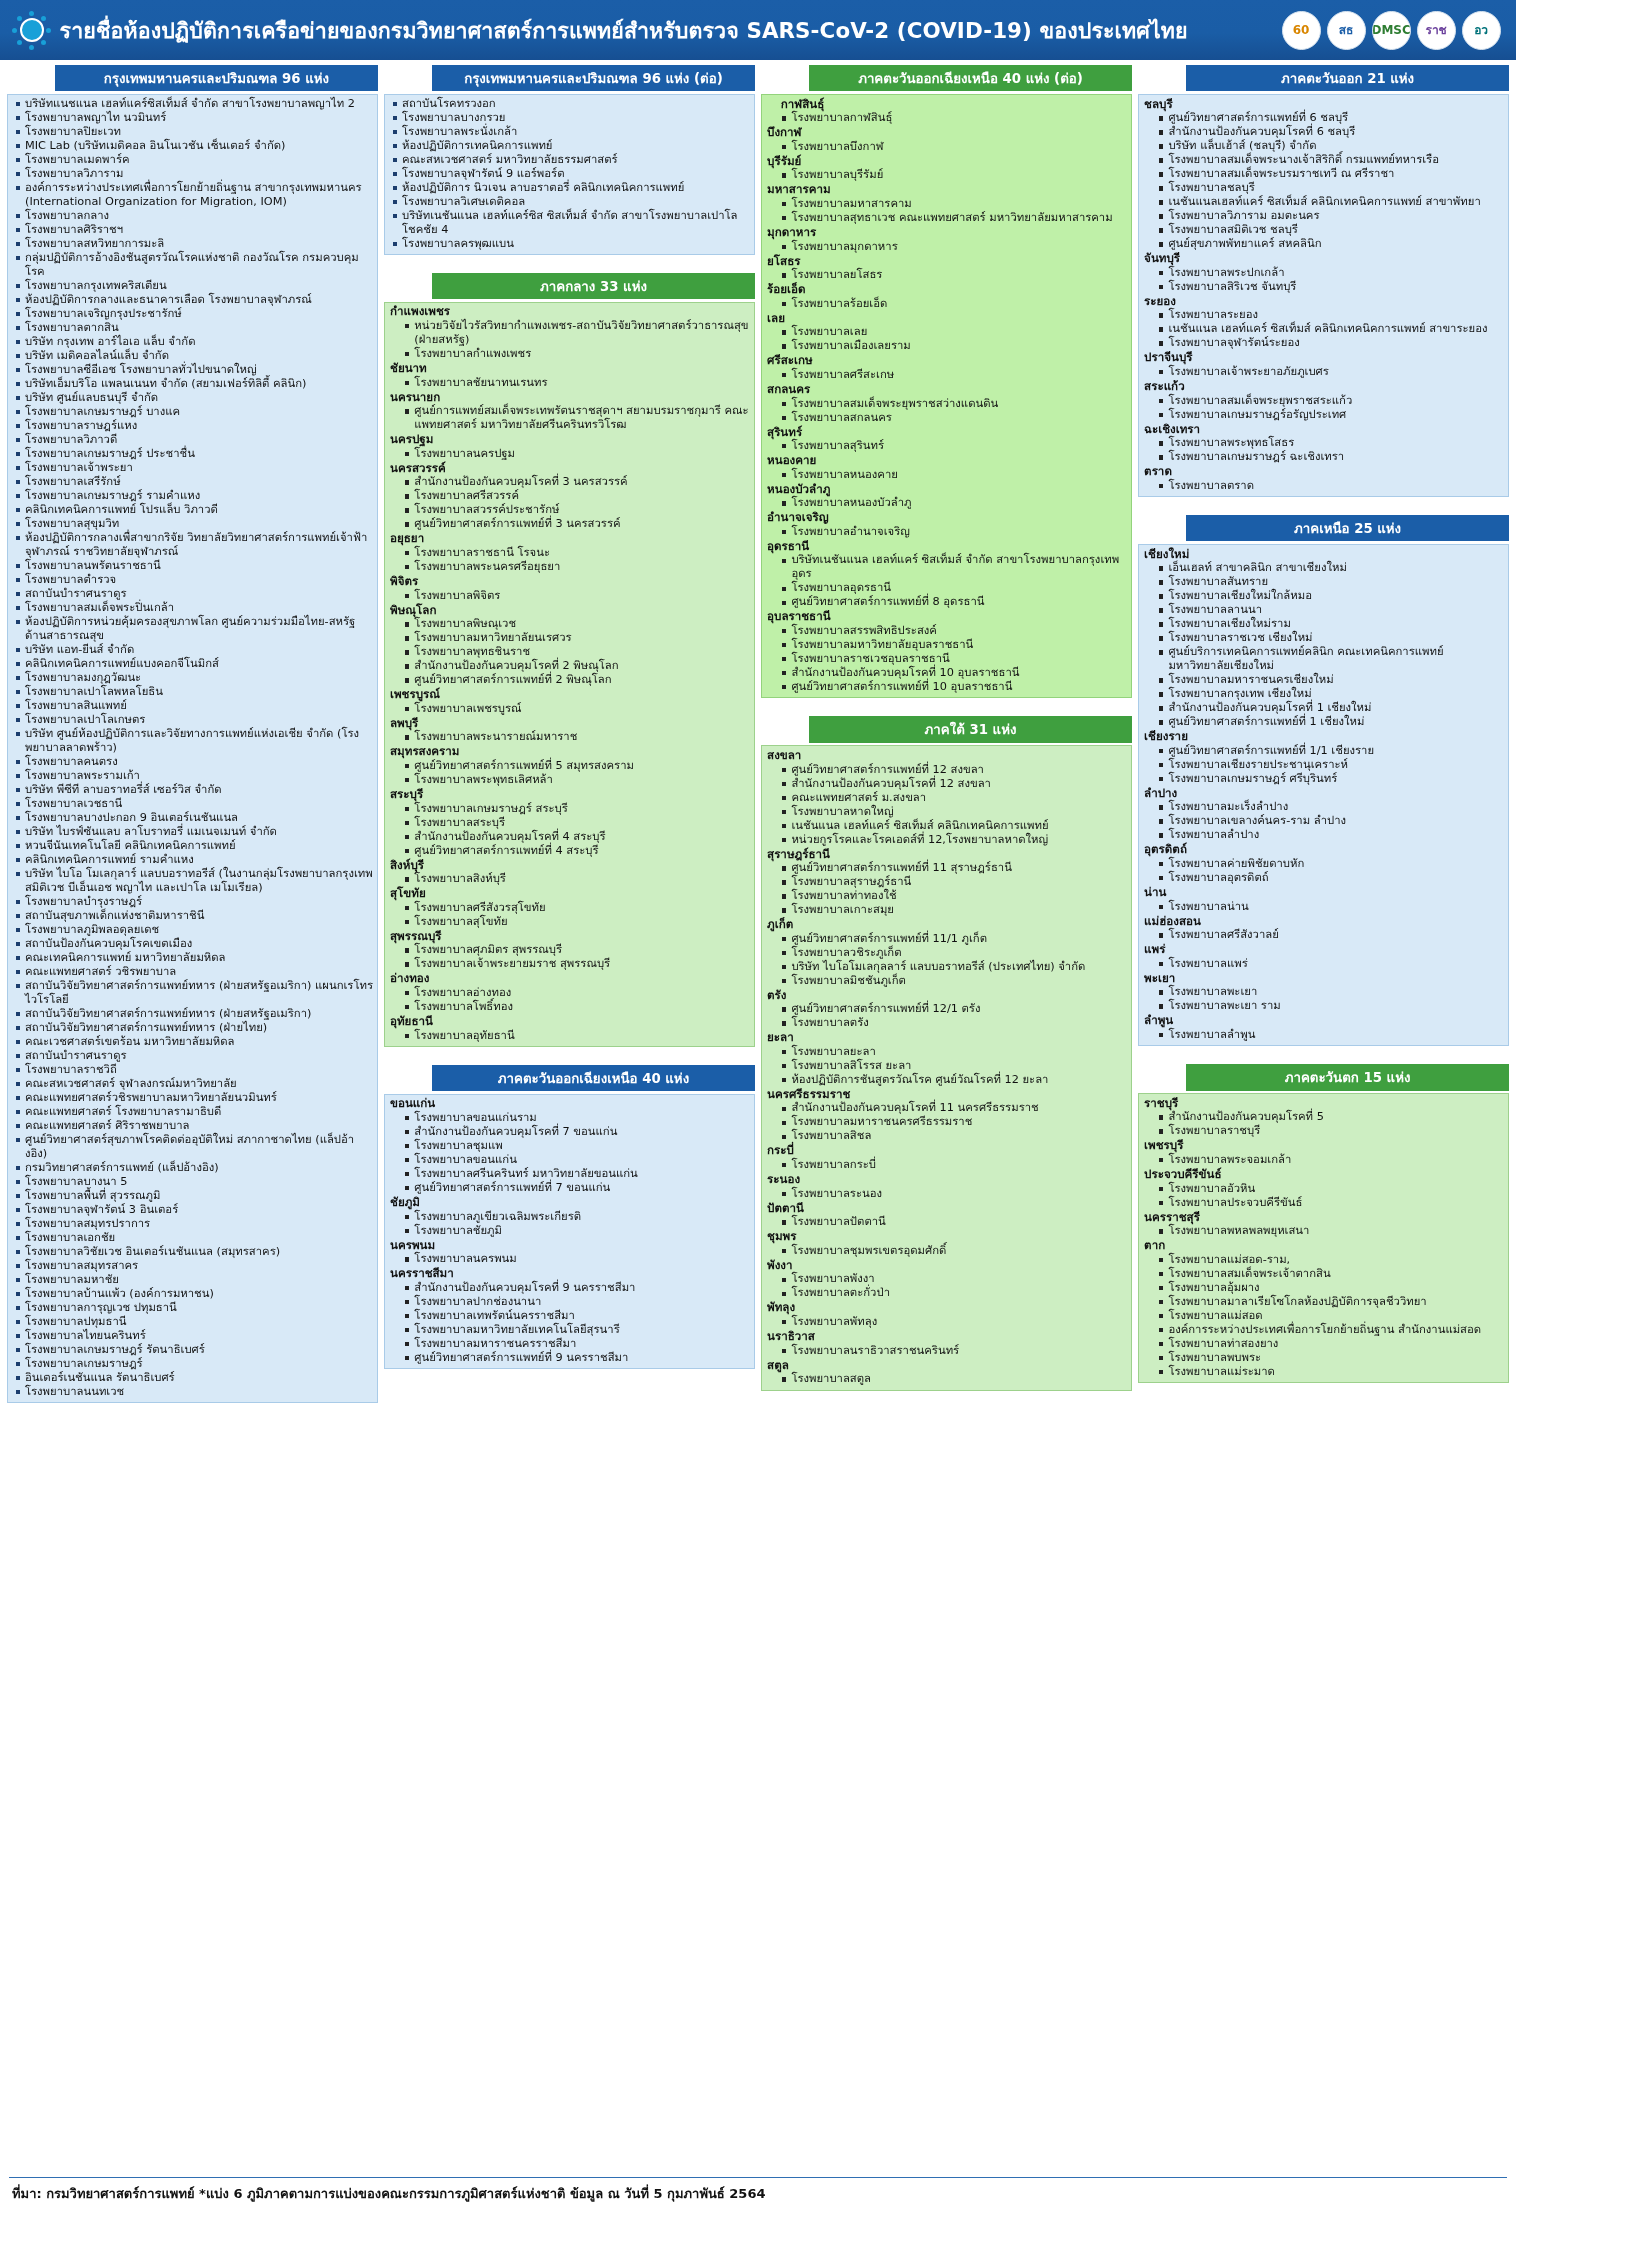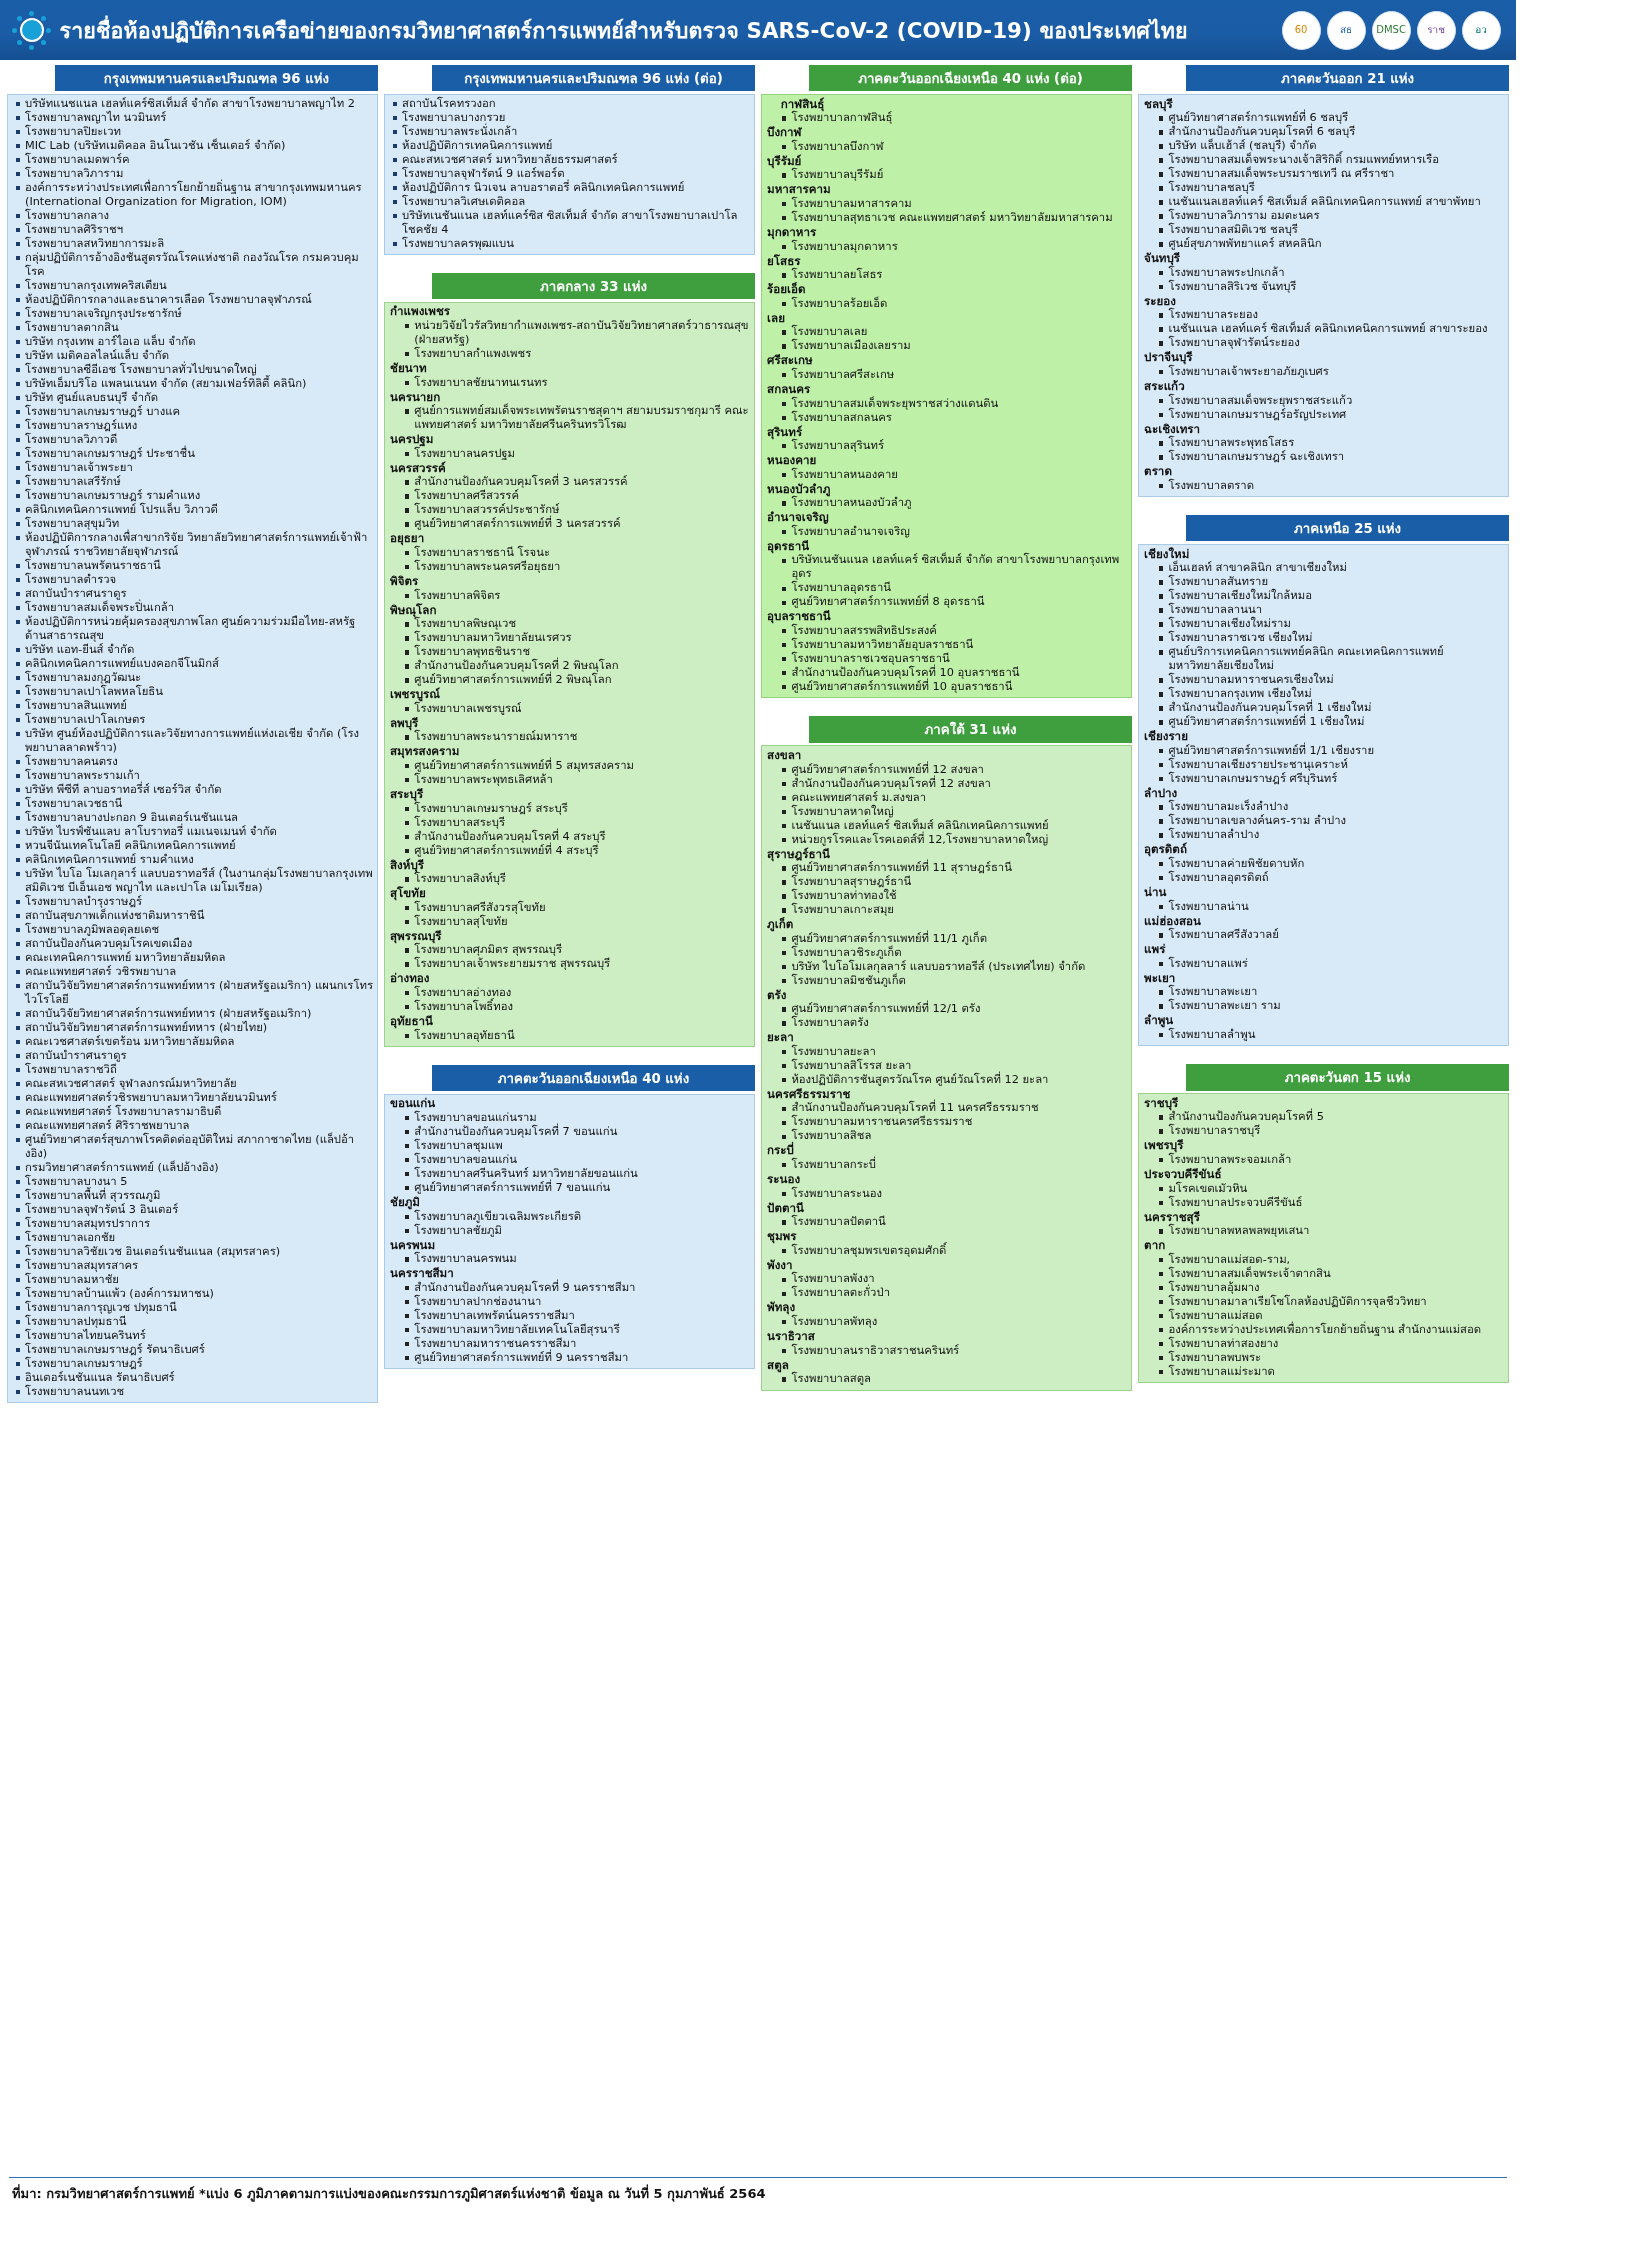--- a/index.html
+++ b/index.html
@@ -59,26 +59,27 @@
     gap: 6px;
     padding-right: 3.4px;
   }
   .logo-badge {
     width: 39px; height: 39px;
     border-radius: 50%;
     background: #ffffff;
     display: flex;
     align-items: center;
     justify-content: center;
-    font-size: 10px;
+    font-size: 12px;
     color: #1b5ea8;
     text-align: center;
     line-height: 1.05;
     overflow: hidden;
     border: 0.9px solid #d5e2ef;
+    font-weight: bold;
   }
   .logo-badge.green { color: #2e7d32; }
   .logo-badge.orange { color: #d98600; }
   .logo-badge.purple { color: #6a3f9c; }
   .logo-badge.teal { color: #00727a; }
 
   
   .columns {
     display: flex;
     padding: 5.1px 6.9px 0 6.9px;
@@ -566,21 +567,21 @@
         </div>
         <div class="region-head green">ภาคตะวันตก 15 แห่ง</div>
         <div class="panel green-bg">
           <ul class="tree">
             <li class="prov">ราชบุรี</li>
             <li class="item sub">สำนักงานป้องกันควบคุมโรคที่ 5</li>
             <li class="item sub">โรงพยาบาลราชบุรี</li>
             <li class="prov">เพชรบุรี</li>
             <li class="item sub">โรงพยาบาลพระจอมเกล้า</li>
             <li class="prov">ประจวบคีรีขันธ์</li>
-            <li class="item sub">มโรคเขตเมัวหิน</li>
+            <li class="item sub">โรงพยาบาลอัวหิน</li>
             <li class="item sub">โรงพยาบาลประจวบคีรีขันธ์</li>
             <li class="prov">นครราชสุรี</li>
             <li class="item sub">โรงพยาบาลพหลพลพยุหเสนา</li>
             <li class="prov">ตาก</li>
             <li class="item sub">โรงพยาบาลแม่สอด-ราม,</li>
             <li class="item sub">โรงพยาบาลสมเด็จพระเจ้าตากสิน</li>
             <li class="item sub">โรงพยาบาลอุ้มผาง</li>
             <li class="item sub">โรงพยาบาลมาลาเรียโซโกลห้องปฏิบัติการจุลชีววิทยา</li>
             <li class="item sub">โรงพยาบาลแม่สอด</li>
             <li class="item sub">องค์การระหว่างประเทศเพื่อการโยกย้ายถิ่นฐาน สำนักงานแม่สอด</li>

